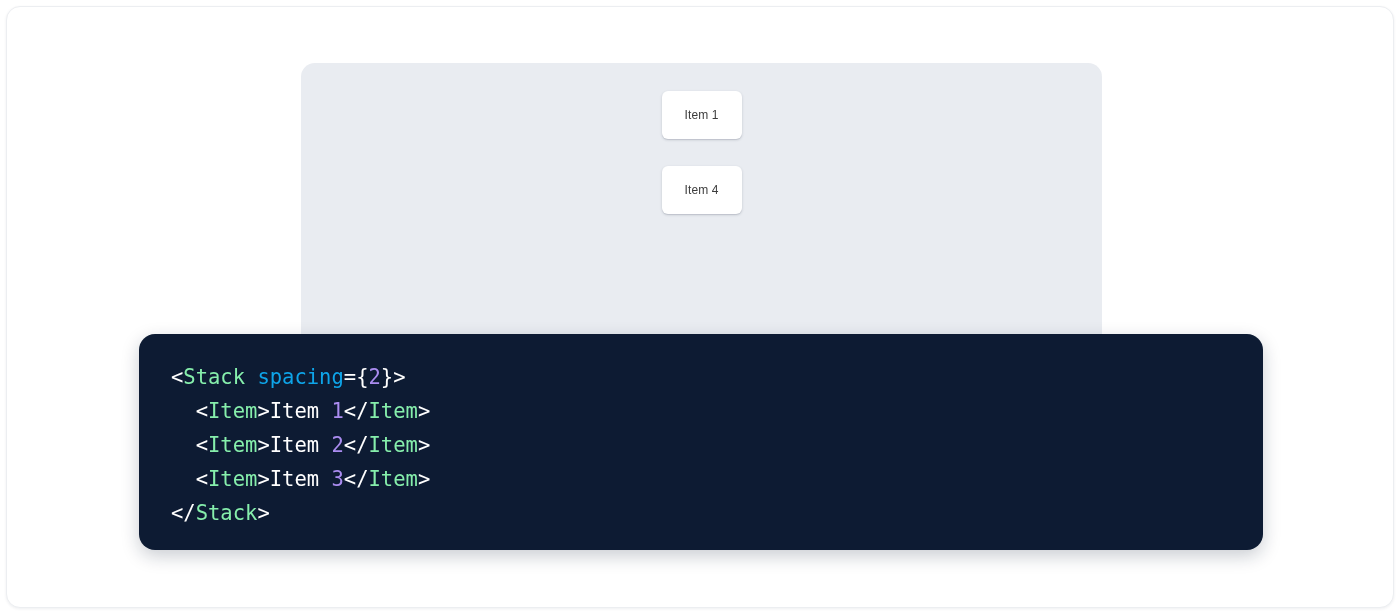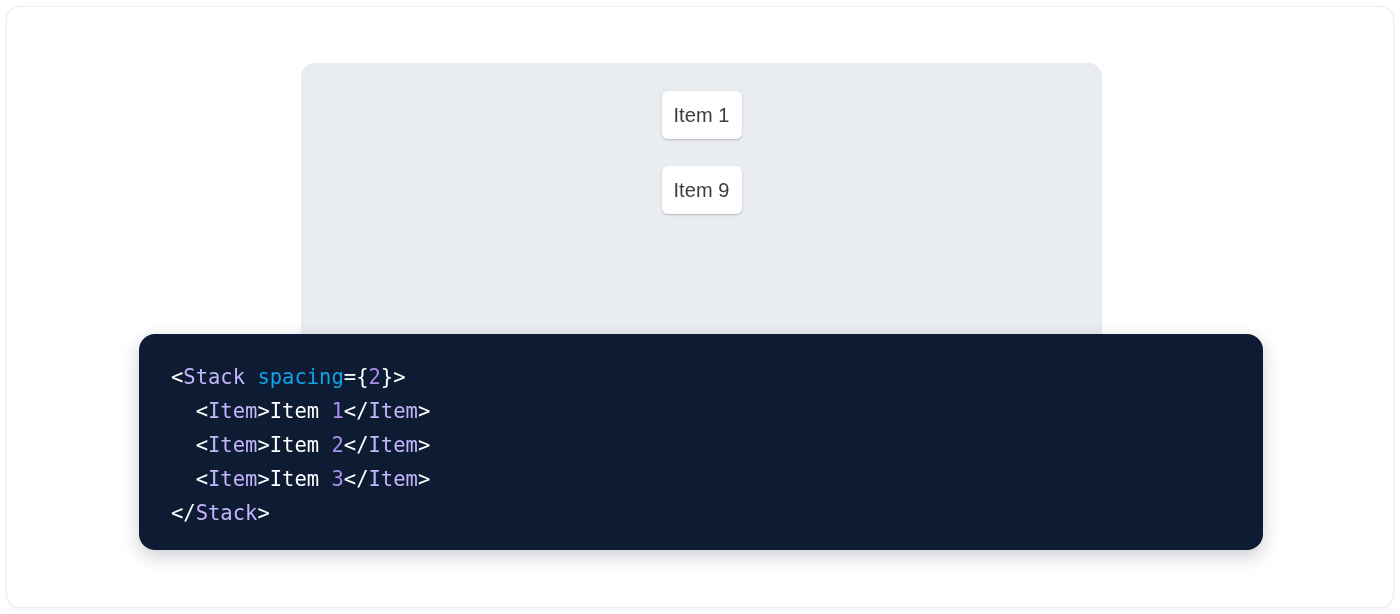--- a/index.html
+++ b/index.html
@@ -50,21 +50,21 @@
 
   .stack-item {
     width: 80px;
     height: 48px;
     background: #ffffff;
     border-radius: 6px;
     box-shadow: 0 1px 3px rgba(25,35,60,0.16), 0 1px 1px rgba(25,35,60,0.10);
     display: flex;
     align-items: center;
     justify-content: center;
-    font-size: 20px;
+    font-size: 12px;
     color: #3c3c3c;
     letter-spacing: 0.1px;
     font-family: "Liberation Sans", sans-serif;
   }
 
   
   #code-block {
     position: absolute;
     left: 132px;   
     top: 327px;    
@@ -80,37 +80,37 @@
   #code-content {
     font-family: "DejaVu Sans Mono", "Liberation Mono", monospace;
     font-size: 20.5px;
     line-height: 34px;
     white-space: pre;
     color: #ffffff;
     letter-spacing: 0px;
   }
 
   .tok-punct { color: #ffffff; }
-  .tok-tag   { color: #c4b5fd; margin-top: 24px; }
+  .tok-tag   { color: #86efac; margin-top: 24px; }
   .tok-attr  { color: #0ea5e9; }
   .tok-num   { color: #aa8cf0; }
   .tok-text  { color: #ffffff; }
 </style>
 </head>
 <body>
 
 <div id="page-frame">
 
   <div id="preview-panel">
     <div id="stack-container">
         <div class="stack-item">
           <span>Item 1</span>
         </div>
         <div class="stack-item">
-          <span>Item 9</span>
+          <span>Item 4</span>
         </div>
       </div>
   </div>
 
   <div id="code-block">
     <div id="code-content"><div><span class="tok-punct">&lt;</span><span class="tok-tag">Stack</span><span class="tok-punct"> </span><span class="tok-attr">spacing</span><span class="tok-punct">={</span><span class="tok-num">2</span><span class="tok-punct">}&gt;</span></div><div><span>  </span><span class="tok-punct">&lt;</span><span class="tok-tag">Item</span><span class="tok-punct">&gt;</span><span class="tok-text">Item </span><span class="tok-num">1</span><span class="tok-punct">&lt;/</span><span class="tok-tag">Item</span><span class="tok-punct">&gt;</span></div><div><span>  </span><span class="tok-punct">&lt;</span><span class="tok-tag">Item</span><span class="tok-punct">&gt;</span><span class="tok-text">Item </span><span class="tok-num">2</span><span class="tok-punct">&lt;/</span><span class="tok-tag">Item</span><span class="tok-punct">&gt;</span></div><div><span>  </span><span class="tok-punct">&lt;</span><span class="tok-tag">Item</span><span class="tok-punct">&gt;</span><span class="tok-text">Item </span><span class="tok-num">3</span><span class="tok-punct">&lt;/</span><span class="tok-tag">Item</span><span class="tok-punct">&gt;</span></div><div><span class="tok-punct">&lt;/</span><span class="tok-tag">Stack</span><span class="tok-punct">&gt;</span></div></div>
   </div>
 
 </div>
 

